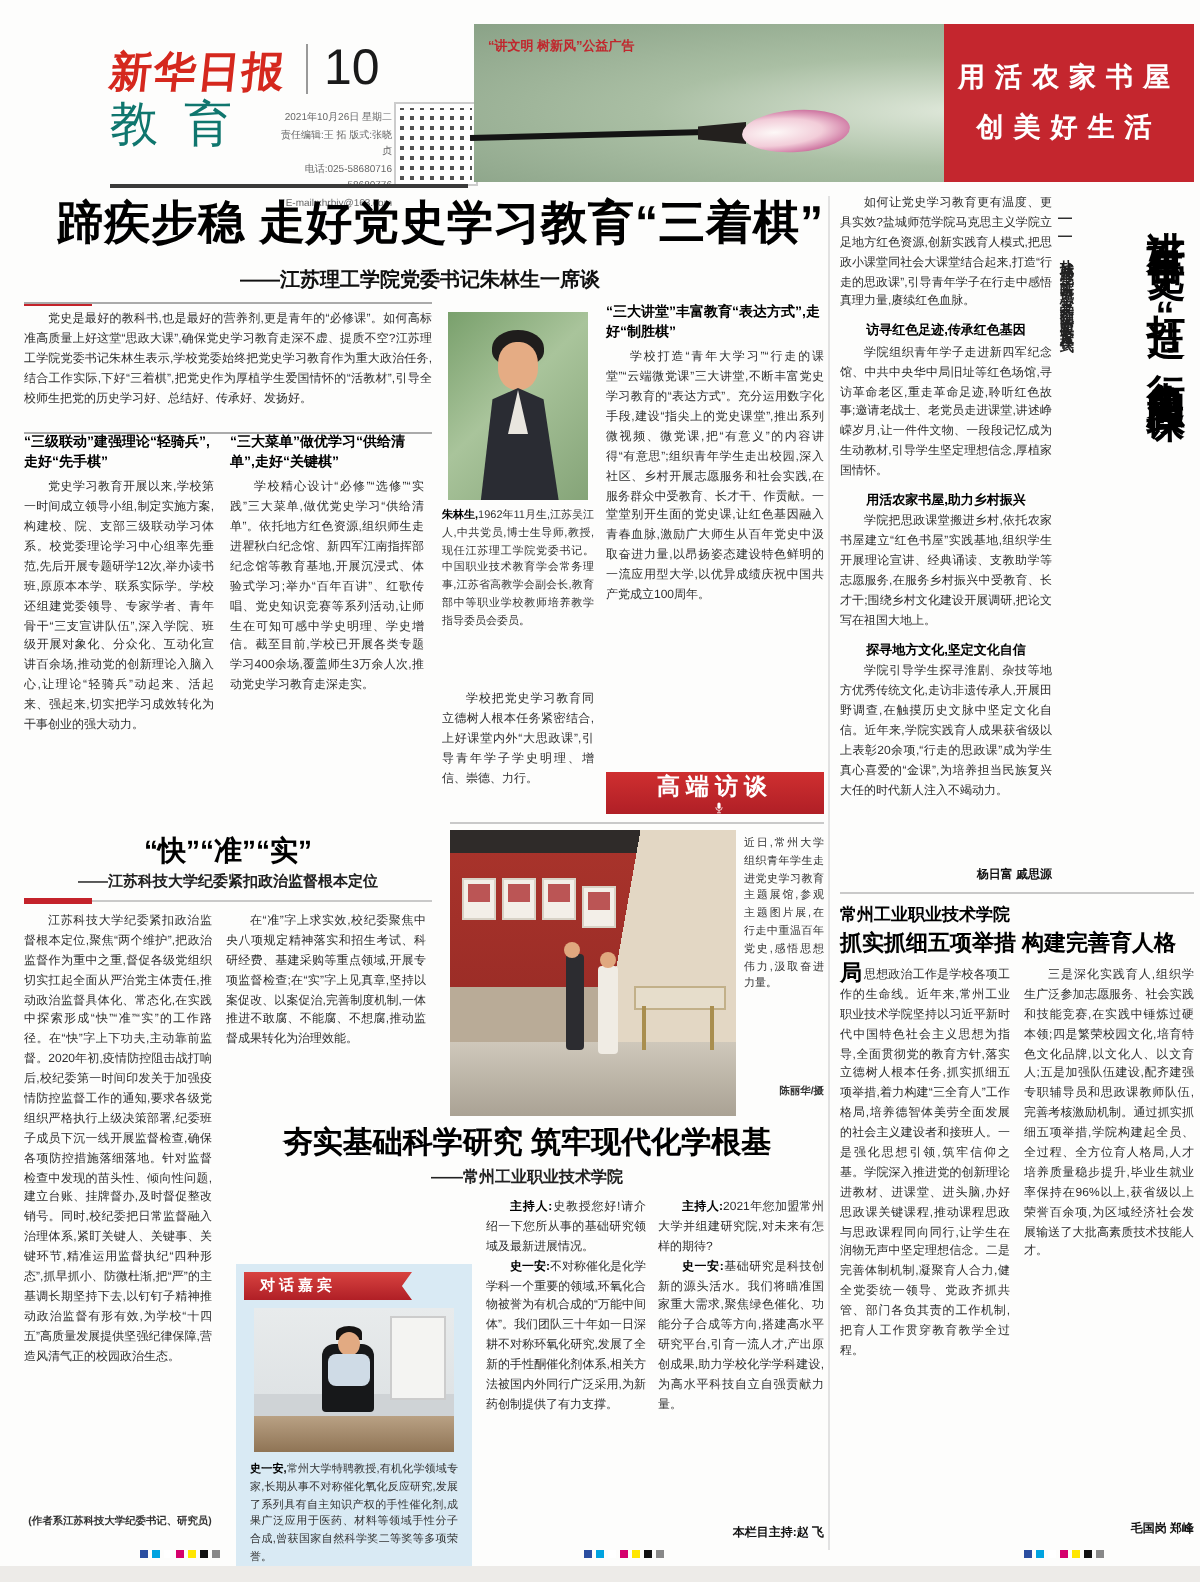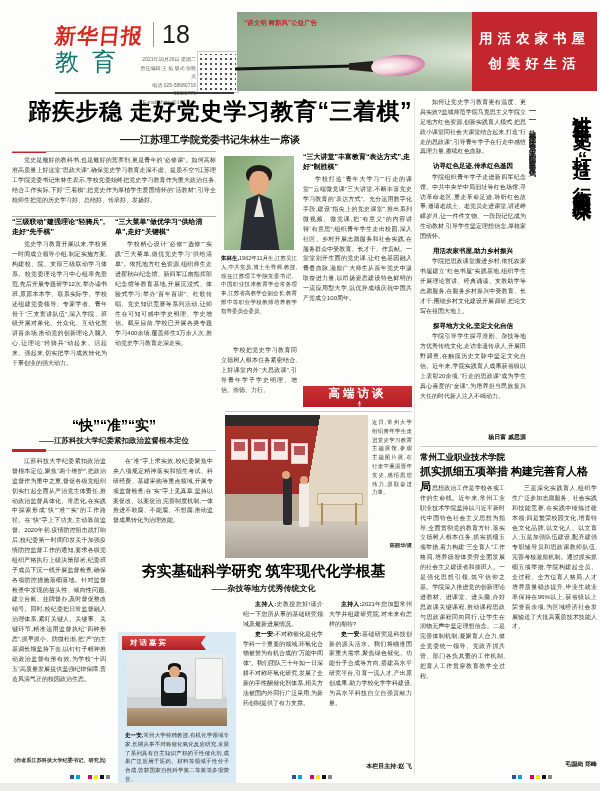--- a/index.html
+++ b/index.html
@@ -65,21 +65,21 @@
   .ph-office .desk{position:absolute;left:0;bottom:0;width:100%;height:18px;background:linear-gradient(#b9a184,#8f7455);}
   .brush-handle{background:#141414;transform:rotate(-1.5deg);}
   .brush-ferrule{background:#23201e;clip-path:polygon(0 20%,100% 0,100% 100%,0 80%);}
   .brush-bud{border-radius:50%;background:radial-gradient(ellipse at 30% 50%,#fdf8f7 0%,#f2cdd9 45%,#c2598f 85%,#a34478 100%);transform:rotate(-4deg);}
 </style>
 </head>
 <body>
 
 <div class="abs" style="left:55px;top:22px;display:flex;align-items:flex-start;gap:10px;">
   <span class="paper-logo">新华日报</span>
-  <span class="page-num">18</span>
+  <span class="page-num">10</span>
 </div>
 <div class="abs section-title" style="left:55px;top:46px;">教育</div>
 <div class="abs mast-info" style="left:138px;top:55px;width:58px;text-align:right;">
   <div>2021年10月26日 星期二</div>
   <div>责任编辑:王 拓 版式:张晓贞</div>
   <div>电话:025-58680716 58680776</div>
   <div>E-mail:xhrbjy@163.com</div>
 </div>
 <div class="abs qr" style="left:198px;top:52px;"></div>
 <div class="abs" style="left:55px;top:92px;width:179px;height:2px;background:#3a3a3a;"></div>
@@ -199,21 +199,21 @@
   <div class="leg" style="left:130px;top:88px;height:22px;"></div>
   <div class="fig" style="left:58px;top:62px;width:9px;height:48px;background:#2c2c30;"></div>
   <div class="fig" style="left:57px;top:56px;width:8px;height:8px;border-radius:50%;background:#e0a87f;"></div>
   <div class="fig" style="left:74px;top:68px;width:10px;height:44px;background:#f0ece4;"></div>
   <div class="fig" style="left:75px;top:61px;width:8px;height:8px;border-radius:50%;background:#e0a87f;"></div>
 </div>
 <div class="abs cap" style="left:372px;top:418px;width:40px;height:120px;">近日,常州大学组织青年学生走进党史学习教育主题展馆,参观主题图片展,在行走中重温百年党史,感悟思想伟力,汲取奋进力量。</div>
 <div class="abs note" style="left:372px;top:542px;width:40px;text-align:right;">陈丽华/摄</div>
 
 <div class="abs" style="left:115px;top:562px;width:297px;text-align:center;font-size:15px;font-weight:900;color:#000;">夯实基础科学研究 筑牢现代化学根基</div>
-<div class="abs" style="left:115px;top:583px;width:297px;text-align:center;font-size:8px;font-weight:bold;">——杂技等地方优秀传统文化</div>
+<div class="abs" style="left:115px;top:583px;width:297px;text-align:center;font-size:8px;font-weight:bold;">——常州工业职业技术学院</div>
 
 <div class="abs" style="left:118px;top:632px;width:118px;height:216px;background:#d9eaf4;">
   <div class="abs ribbon" style="left:4px;top:4px;width:68px;height:14px;">对话嘉宾</div>
   <div class="abs ph-office" style="left:9px;top:22px;width:100px;height:72px;">
     <div class="shelf"></div>
     <div class="chair"></div>
     <div class="hairm"></div>
     <div class="head"></div>
     <div class="shirtm"></div>
     <div class="desk"></div>

